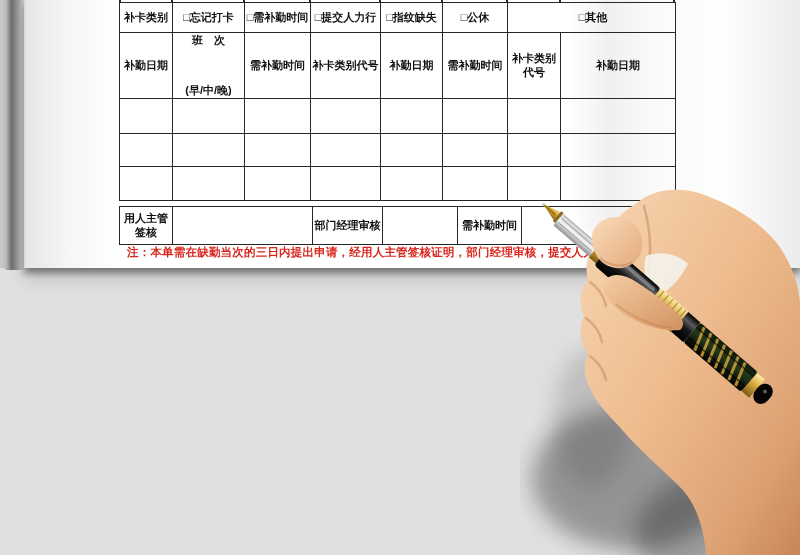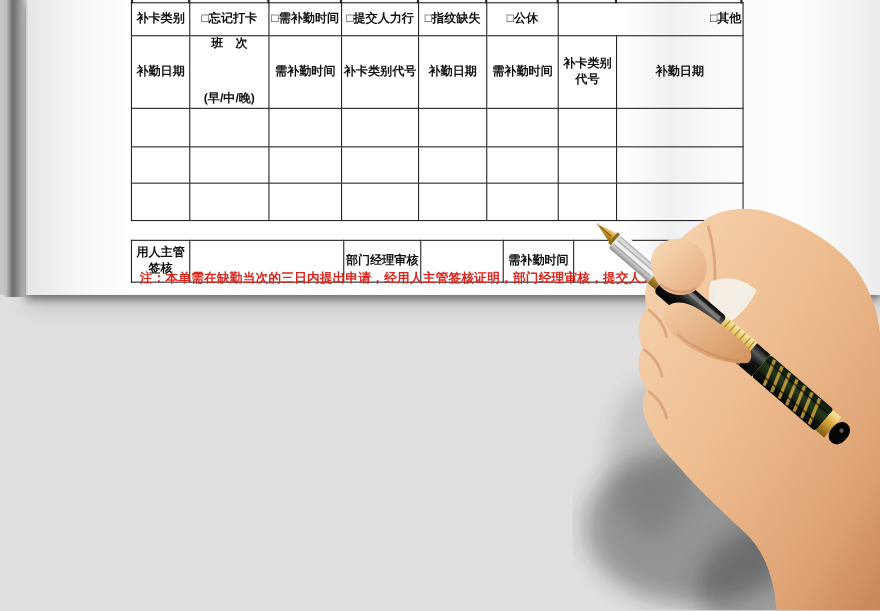--- a/index.html
+++ b/index.html
@@ -30,24 +30,24 @@
     font-weight:bold;font-size:11px;line-height:1.3;color:#101010;
     text-align:center;vertical-align:middle;padding:0 1px;
     word-break:break-all;overflow:hidden;
   }
   .r1 td{height:29px;}
   .r2 td{height:48px;}
   .re1 td{height:34px;}
   .re2 td{height:32px;}
   .re3 td{height:33px;}
   .sig td{height:37px;}
-  .sig-table{margin-top:17px;}
+  .sig-table{margin-top:5px;}
   .sub{display:block;font-size:11px;margin-top:36px;}
   .opt{}
-  .opt-other{text-align:right;padding-left:4px;}
+  .opt-other{text-align:center;padding-left:4px;}
   
   .stub-row{position:absolute;left:0;top:0;width:556px;height:3px;}
   .stub-row i{position:absolute;top:0;width:1.5px;height:3px;background:#262626;}
   .stub-row i:nth-child(1){left:0}.stub-row i:nth-child(2){left:52px}
   .stub-row i:nth-child(3){left:124px}.stub-row i:nth-child(4){left:190px}
   .stub-row i:nth-child(5){left:260px}.stub-row i:nth-child(6){left:322px}
   .stub-row i:nth-child(7){left:387px}.stub-row i:nth-child(8){left:440px}
   .stub-row i:nth-child(9){left:554px}
 
   

